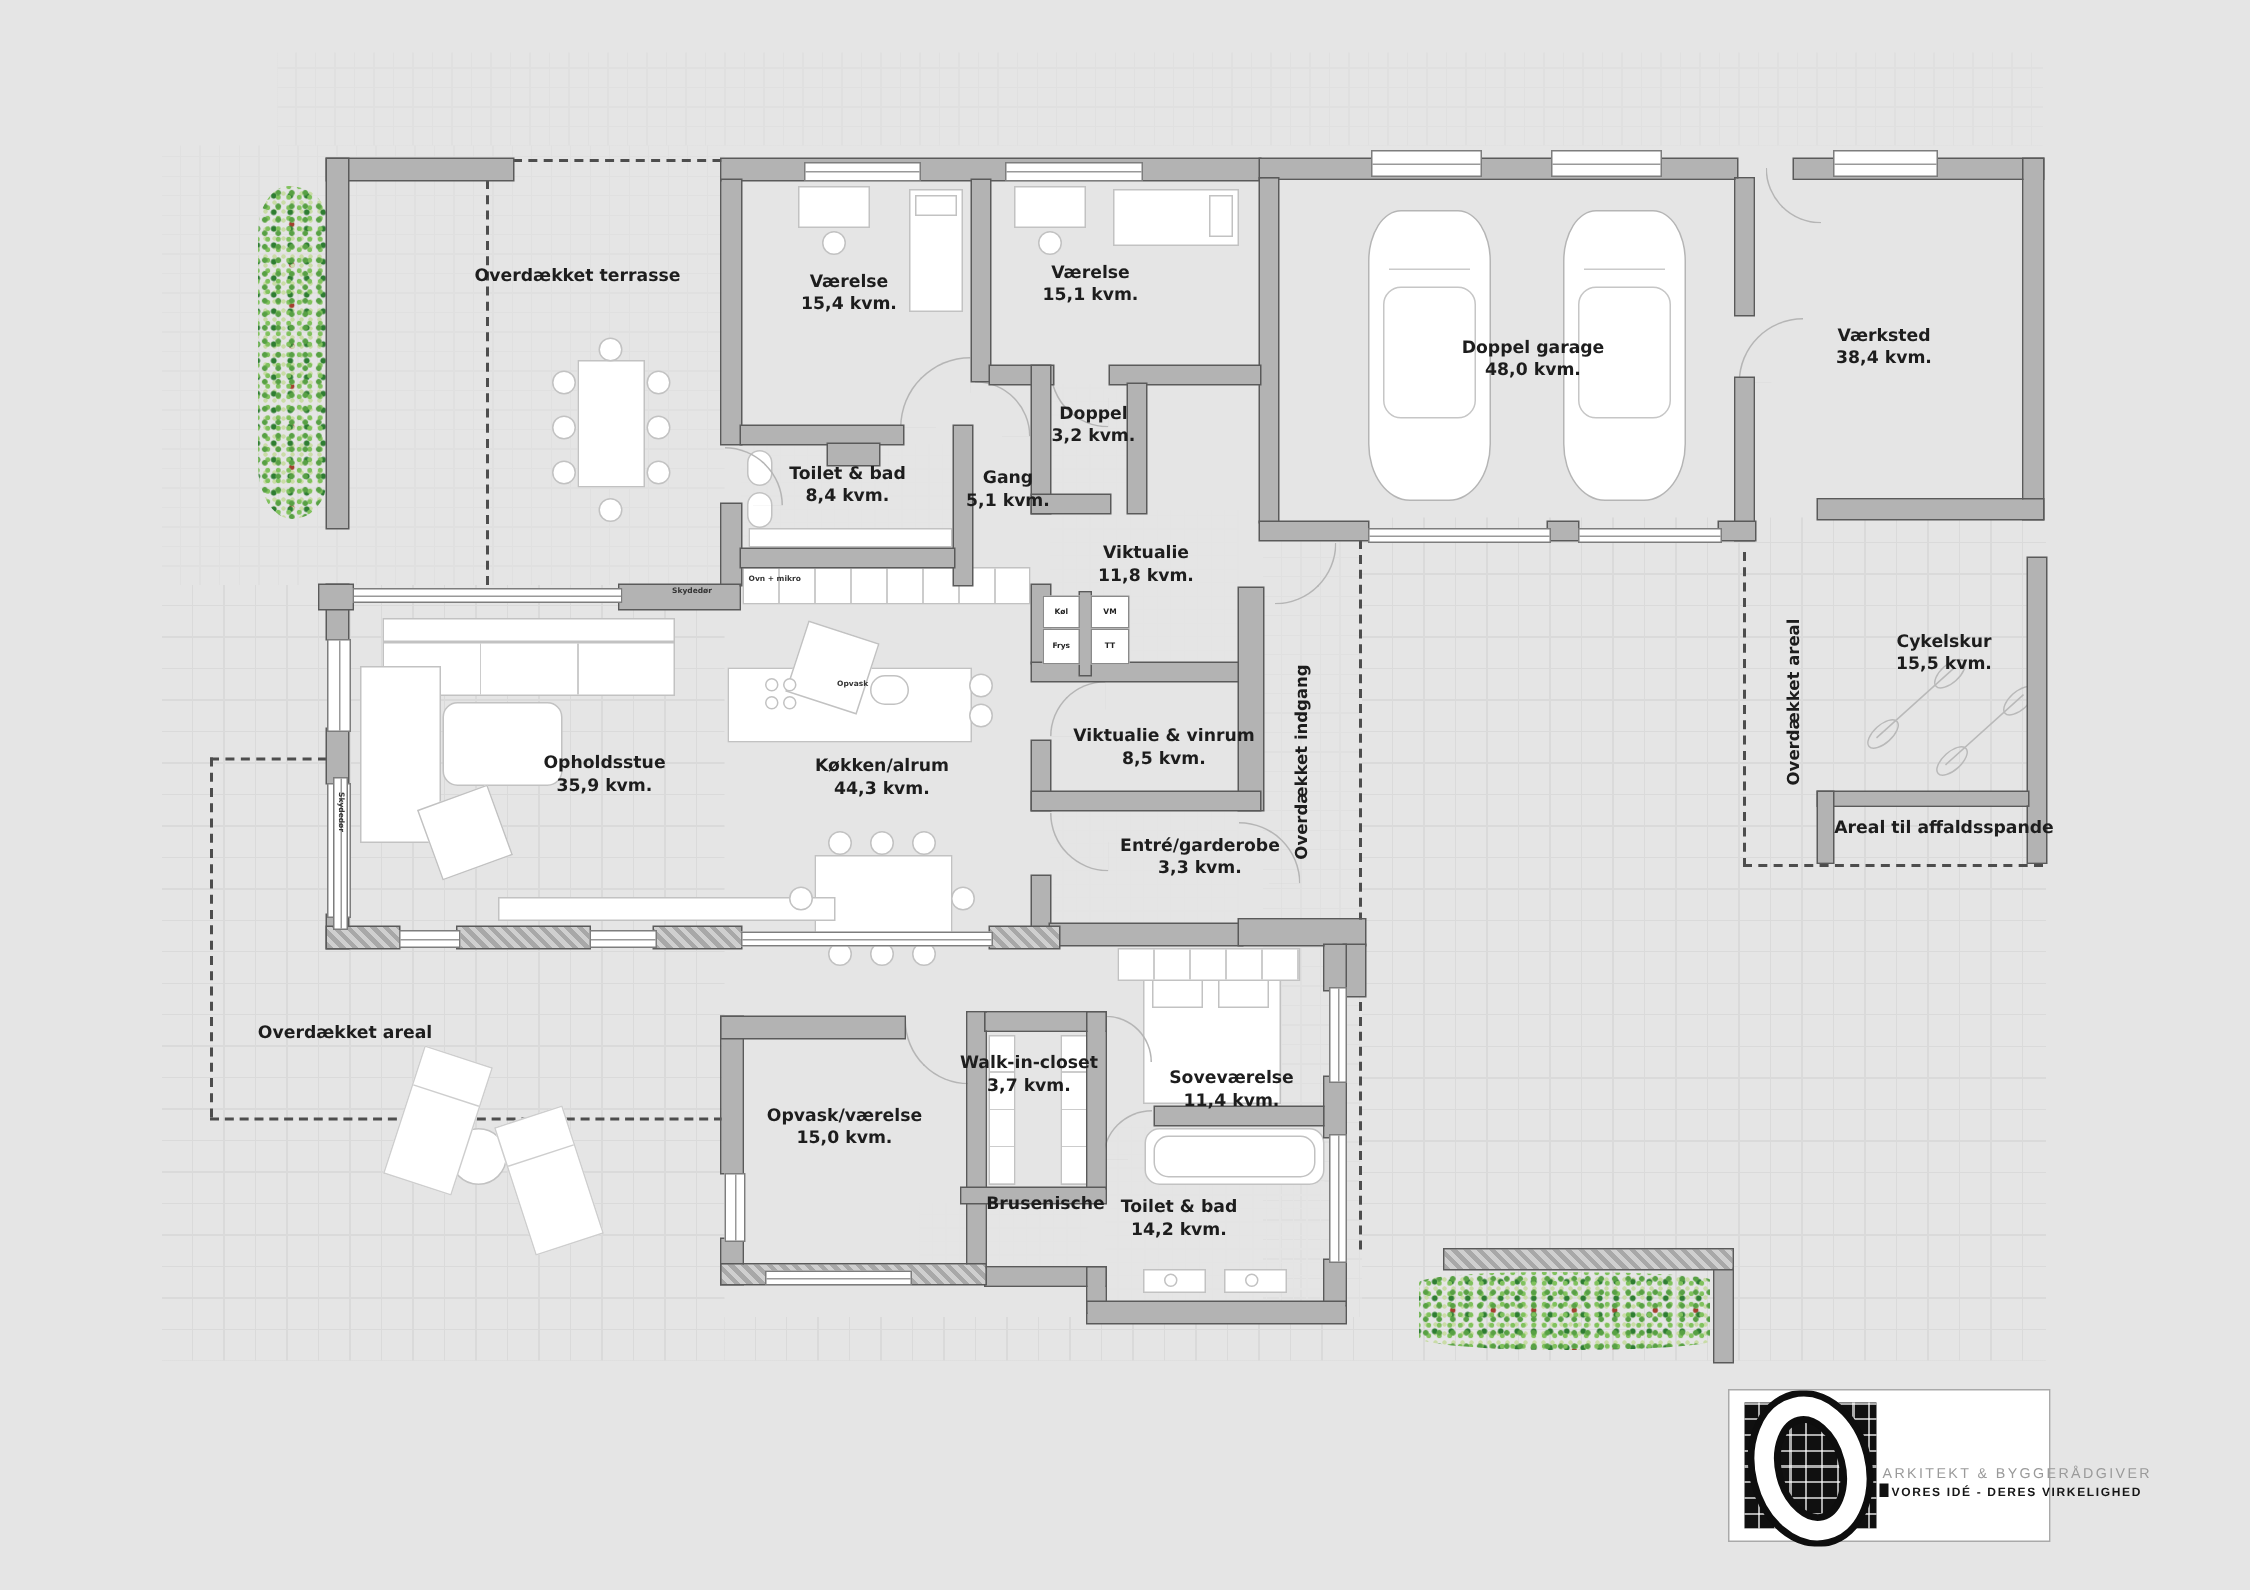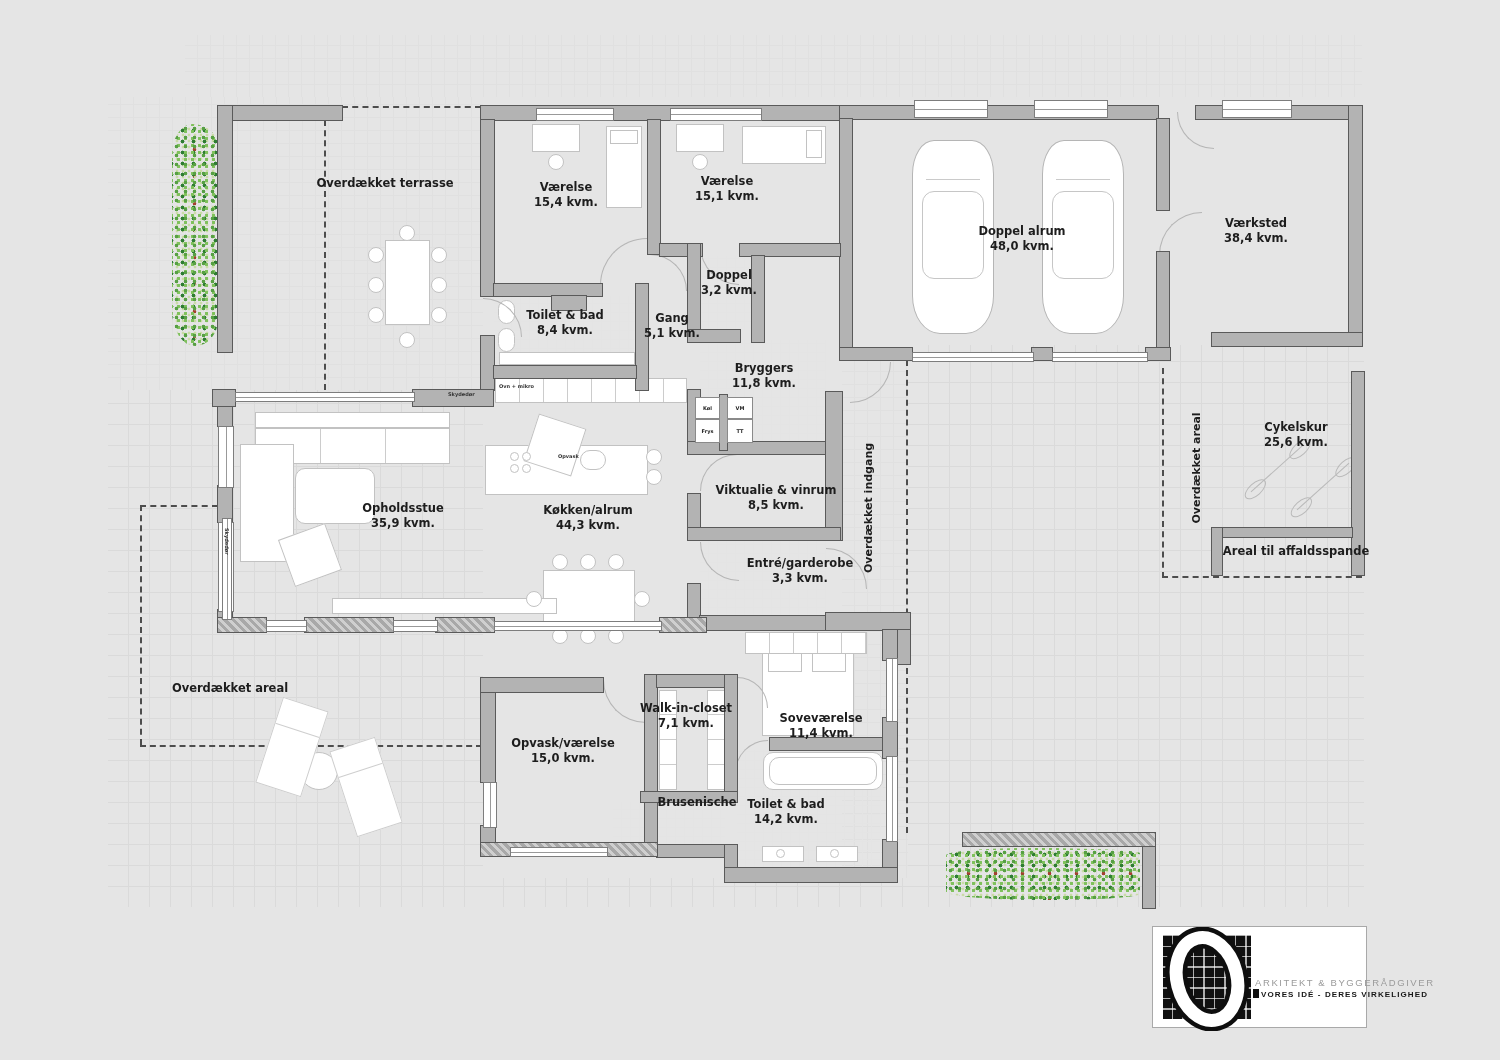--- a/index.html
+++ b/index.html
@@ -93,33 +93,33 @@
 <body>
 
 <div id="plan">
 
   <div class="rlabel" style="left:385px;top:176px;"><span>Overdækket terrasse</span></div>
   <div class="rlabel" style="left:566px;top:180px;"><span>Værelse</span><br><span>15,4 kvm.</span></div>
   <div class="rlabel" style="left:727px;top:174px;"><span>Værelse</span><br><span>15,1 kvm.</span></div>
   <div class="rlabel" style="left:729px;top:268px;"><span>Doppel</span><br><span>3,2 kvm.</span></div>
   <div class="rlabel" style="left:565px;top:308px;"><span>Toilet &amp; bad</span><br><span>8,4 kvm.</span></div>
   <div class="rlabel" style="left:672px;top:311px;"><span>Gang</span><br><span>5,1 kvm.</span></div>
-  <div class="rlabel" style="left:764px;top:361px;"><span>Bryggers</span><br><span>11,8 kvm.</span></div>
-  <div class="rlabel" style="left:1022px;top:224px;"><span>Doppel alrum</span><br><span>48,0 kvm.</span></div>
+  <div class="rlabel" style="left:764px;top:361px;"><span>Viktualie</span><br><span>11,8 kvm.</span></div>
+  <div class="rlabel" style="left:1022px;top:224px;"><span>Doppel garage</span><br><span>48,0 kvm.</span></div>
   <div class="rlabel" style="left:1256px;top:216px;"><span>Værksted</span><br><span>38,4 kvm.</span></div>
   <div class="rlabel" style="left:403px;top:501px;"><span>Opholdsstue</span><br><span>35,9 kvm.</span></div>
   <div class="rlabel" style="left:588px;top:503px;"><span>Køkken/alrum</span><br><span>44,3 kvm.</span></div>
   <div class="rlabel" style="left:776px;top:483px;"><span>Viktualie &amp; vinrum</span><br><span>8,5 kvm.</span></div>
   <div class="rlabel" style="left:800px;top:556px;"><span>Entré/garderobe</span><br><span>3,3 kvm.</span></div>
   <div class="rlabel" style="left:563px;top:736px;"><span>Opvask/værelse</span><br><span>15,0 kvm.</span></div>
-  <div class="rlabel" style="left:686px;top:701px;"><span>Walk-in-closet</span><br><span>7,1 kvm.</span></div>
+  <div class="rlabel" style="left:686px;top:701px;"><span>Walk-in-closet</span><br><span>3,7 kvm.</span></div>
   <div class="rlabel" style="left:821px;top:711px;"><span>Soveværelse</span><br><span>11,4 kvm.</span></div>
   <div class="rlabel" style="left:697px;top:795px;"><span>Brusenische</span></div>
   <div class="rlabel" style="left:786px;top:797px;"><span>Toilet &amp; bad</span><br><span>14,2 kvm.</span></div>
-  <div class="rlabel" style="left:1296px;top:420px;"><span>Cykelskur</span><br><span>25,6 kvm.</span></div>
+  <div class="rlabel" style="left:1296px;top:420px;"><span>Cykelskur</span><br><span>15,5 kvm.</span></div>
   <div class="rlabel" style="left:1296px;top:544px;"><span>Areal til affaldsspande</span></div>
   <div class="rlabel" style="left:230px;top:681px;"><span>Overdækket areal</span></div>
   <div class="vlabel" style="left:868px;top:508px;"><span>Overdækket indgang</span></div>
   <div class="vlabel" style="left:1196px;top:468px;"><span>Overdækket areal</span></div>
 
   <div class="tlabel" style="left:499px;top:384px;"><span>Ovn + mikro</span></div>
   <div class="tlabel" style="left:558px;top:454px;"><span>Opvask</span></div>
   <div class="tlabel" style="left:448px;top:392px;"><span>Skydedør</span></div>
   <div class="tlabel-v" style="left:224px;top:528px;"><span>Skydedør</span></div>
 

